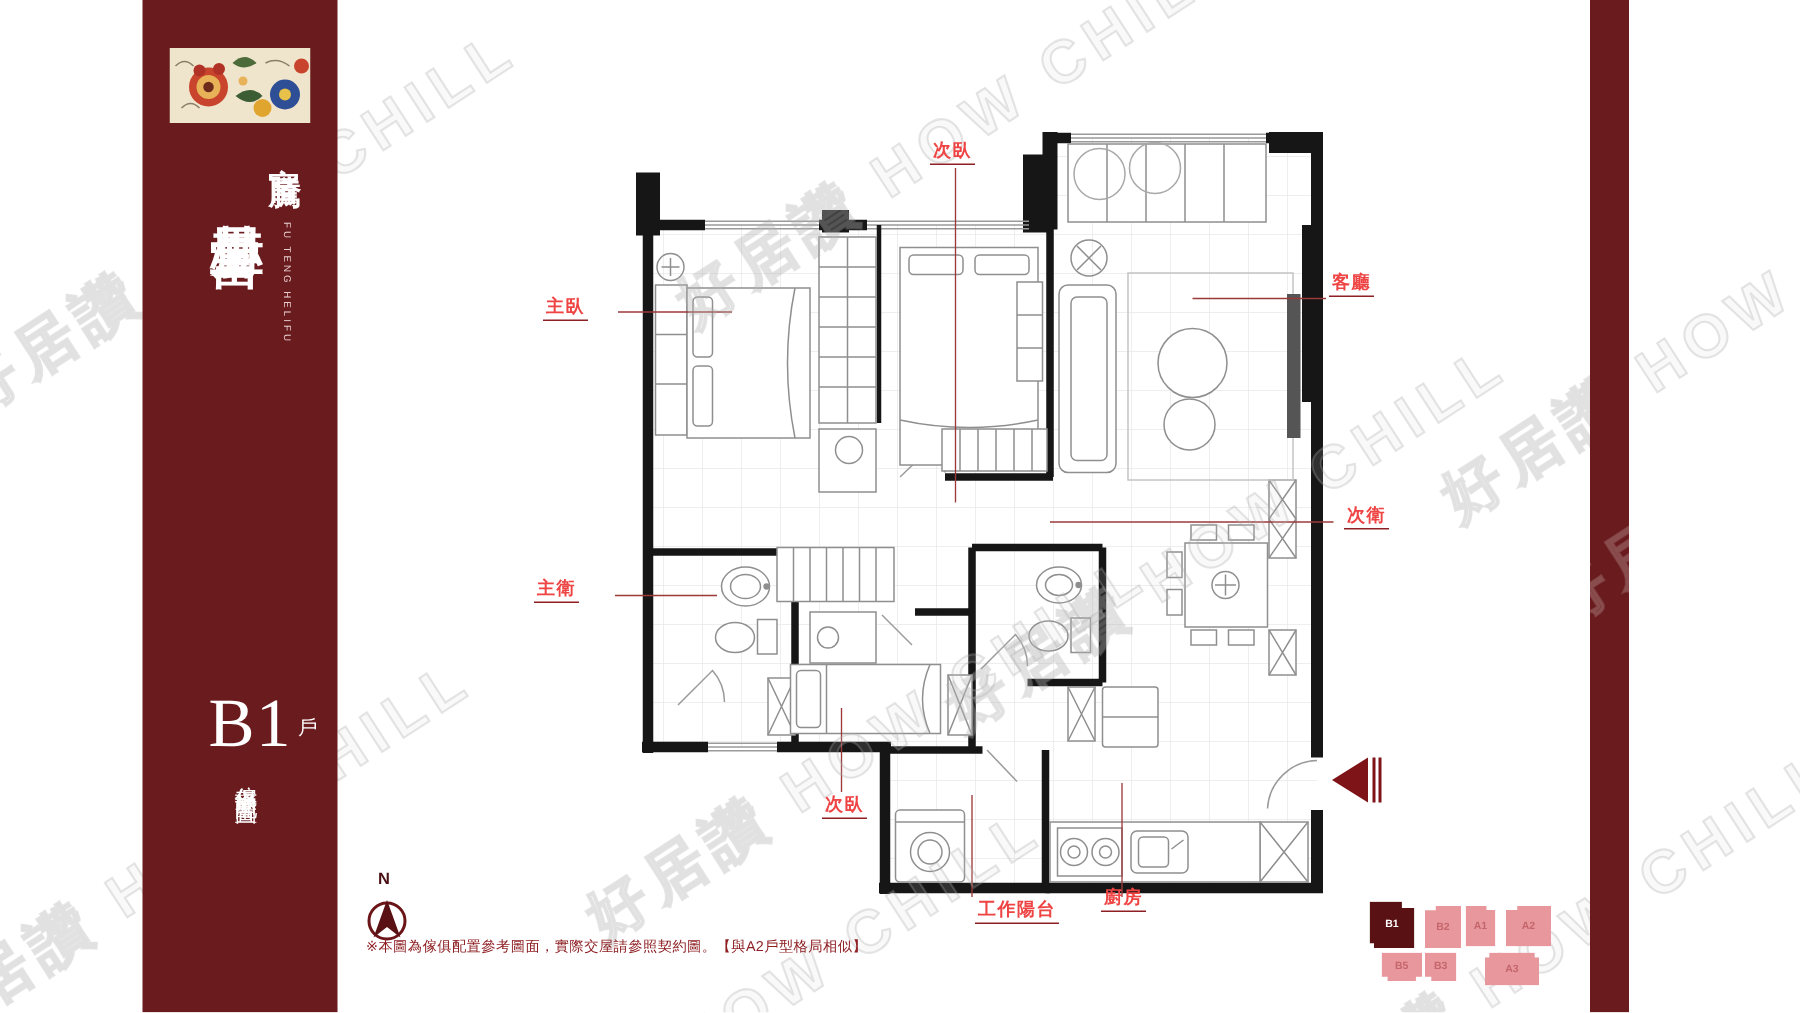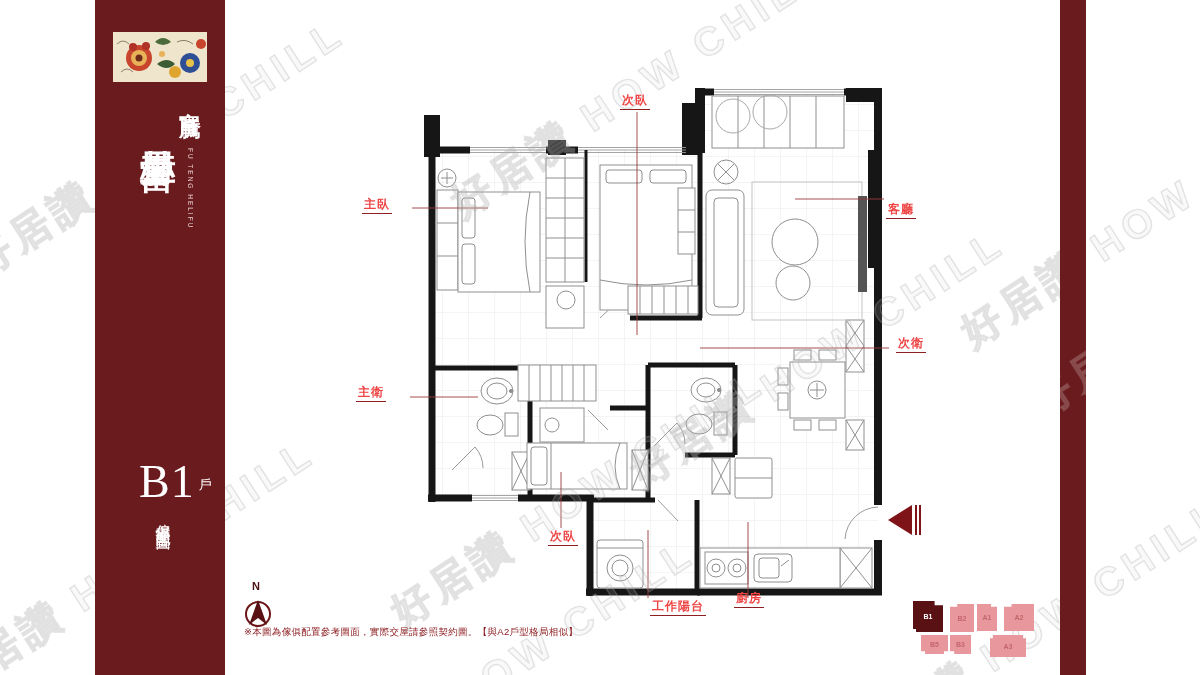--- a/index.html
+++ b/index.html
@@ -323,21 +323,21 @@
       <span class="big">B1</span><span class="suf">戶</span>
     </div>
     <div class="abs v-text drawing-title">傢俱平面配置圖</div>
   </div>
 
   <div id="rightstripe" class="abs"></div>
   <div class="wm wm-onmaroon" style="left:1000px;top:260px;">好居讚 HOW CHILL</div>
 
   <div class="abs room-label" style="left:620px;top:94px;">次臥</div>
   <div class="abs room-label" style="left:362px;top:198px;">主臥</div>
-  <div class="abs room-label" style="left:886px;top:203px;text-align:center;">客廳</div>
+  <div class="abs room-label" style="left:886px;top:182px;text-align:center;">客廳</div>
   <div class="abs room-label" style="left:896px;top:337px;">次衛</div>
   <div class="abs room-label" style="left:356px;top:386px;">主衛</div>
   <div class="abs room-label" style="left:548px;top:530px;">次臥</div>
   <div class="abs room-label" style="left:650px;top:600px;">工作陽台</div>
   <div class="abs room-label" style="left:734px;top:592px;">廚房</div>
 
   <div class="abs compass-n">N</div>
 
   <div id="notes" class="abs">
     <div>※本圖為傢俱配置參考圖面，實際交屋請參照契約圖。【與A2戶型格局相似】</div>

